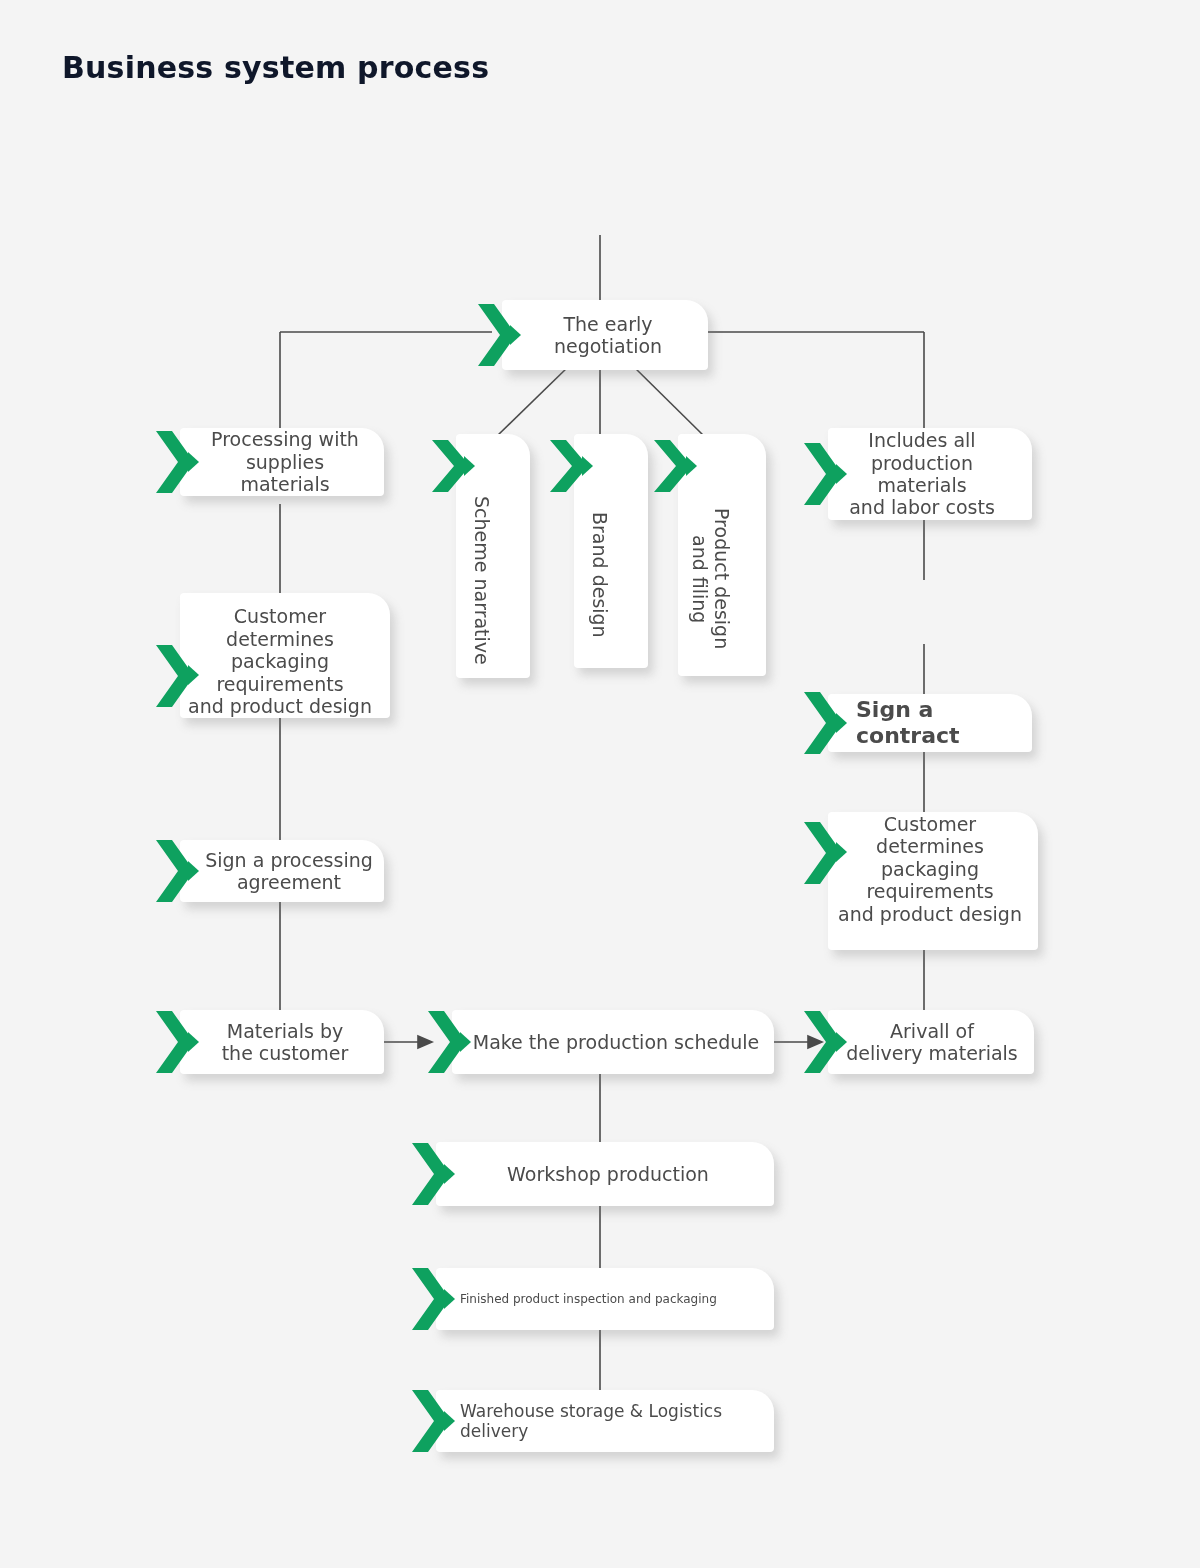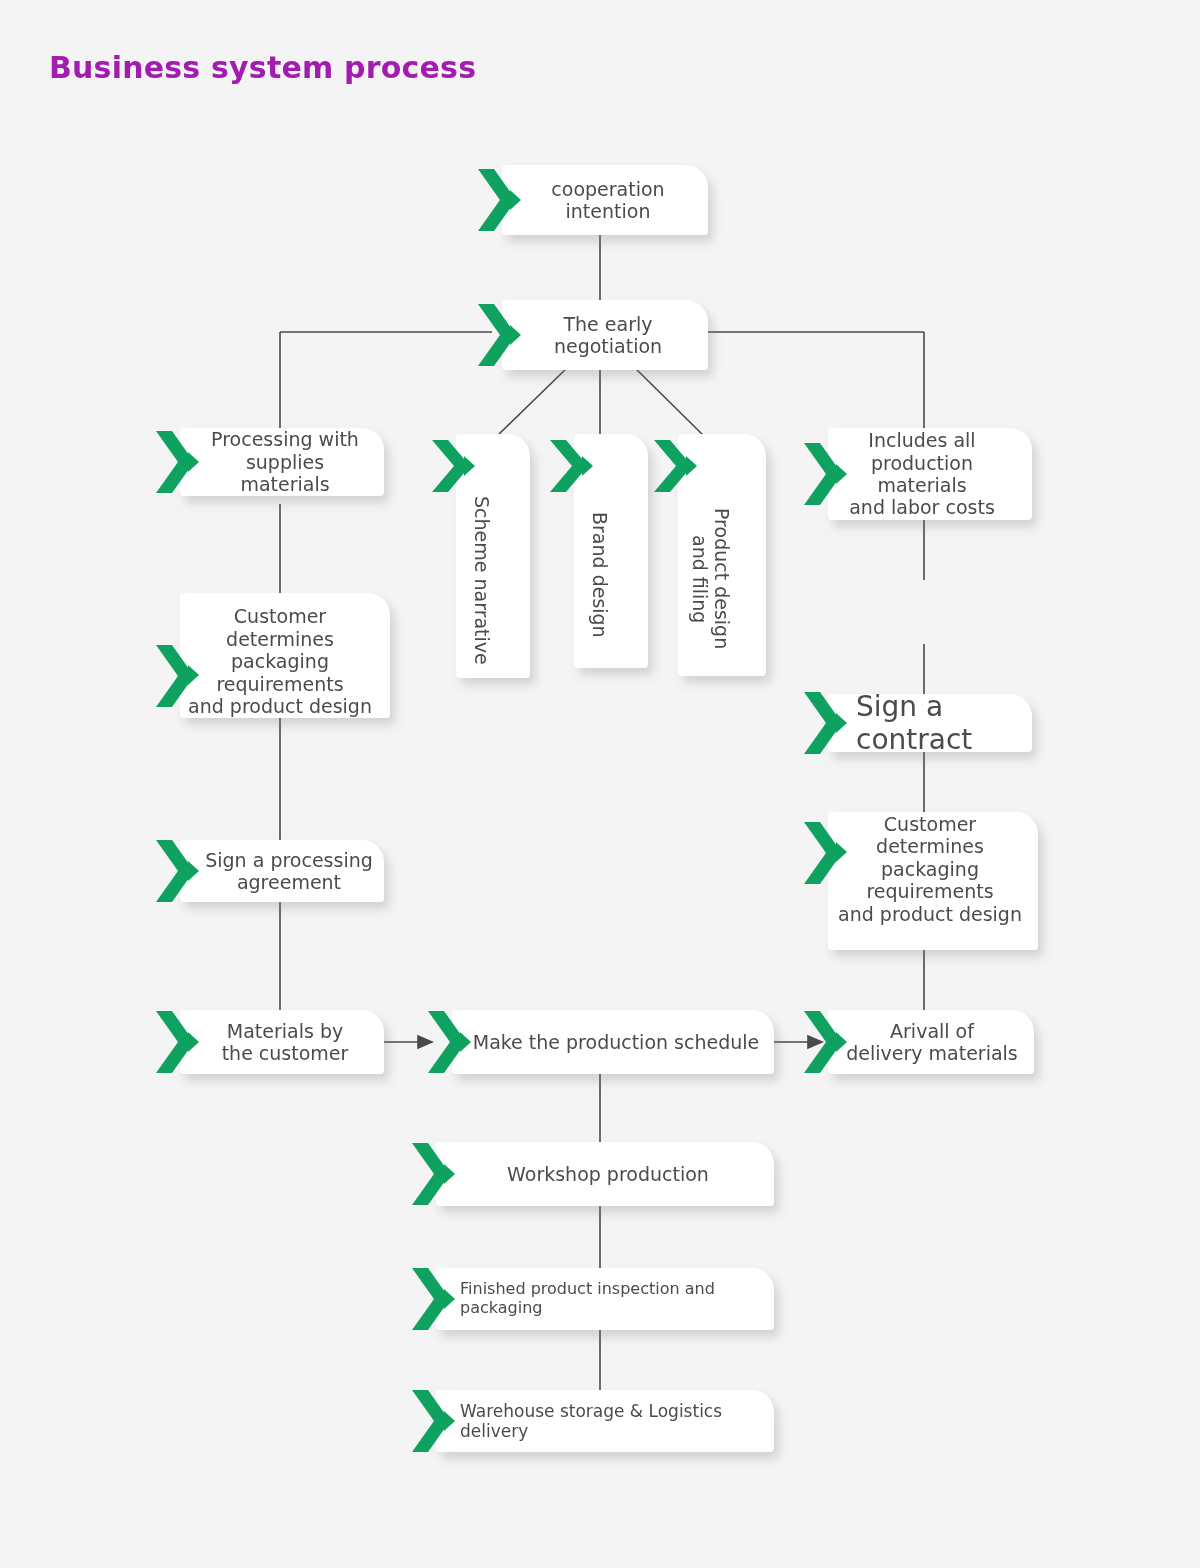--- a/index.html
+++ b/index.html
@@ -17,26 +17,26 @@
 
   #canvas {
     position: relative;
     width: 1200px;
     height: 1568px;
   }
 
   
   #page-title {
     position: absolute;
-    left: 49px;
+    left: 62px;
     top: 50px;
     font-family: "DejaVu Sans", sans-serif;
     font-size: 30px;
     font-weight: bold;
-    color: #a21caf;
+    color: #0f172a;
     letter-spacing: 0.2px;
     white-space: nowrap;
   }
 
   
   #connectors {
     position: absolute;
     left: 0; top: 0;
     width: 1200px; height: 1568px;
     pointer-events: none;
@@ -170,29 +170,20 @@
     </g>
 
     <g stroke="#4a4a4a" stroke-width="1.6" fill="#4a4a4a">
       <line x1="380" y1="1042" x2="418" y2="1042"></line>
       <polygon points="418,1036 432,1042 418,1048"></polygon>
       <line x1="774" y1="1042" x2="808" y2="1042"></line>
       <polygon points="808,1036 822,1042 808,1048"></polygon>
     </g>
   </svg>
 
-  <div class="node" style="left:478px; top:165px; width:230px; height:70px;">
-    <div class="card"></div>
-    <svg class="chev" viewBox="0 0 38 62" preserveAspectRatio="none">
-      <path d="M0,0 L16,0 L38,31 L16,62 L0,62 L22,31 Z" fill="#0ea15f"></path>
-    </svg>
-    <div class="tri"></div>
-    <div class="label">cooperation
-intention</div>
-  </div>
 
   <div class="node" style="left:478px; top:300px; width:230px; height:70px;">
     <div class="card"></div>
     <svg class="chev" viewBox="0 0 38 62" preserveAspectRatio="none">
       <path d="M0,0 L16,0 L38,31 L16,62 L0,62 L22,31 Z" fill="#0ea15f"></path>
     </svg>
     <div class="tri"></div>
     <div class="label">The early
 negotiation</div>
   </div>
@@ -283,21 +274,21 @@
 and labor costs</div>
   </div>
 
 
   <div class="node lalign" style="left:804px; top:694px; width:228px; height:58px;">
     <div class="card"></div>
     <svg class="chev" viewBox="0 0 38 62" preserveAspectRatio="none">
       <path d="M0,0 L16,0 L38,31 L16,62 L0,62 L22,31 Z" fill="#0ea15f"></path>
     </svg>
     <div class="tri"></div>
-    <div class="label" style="font-size:28px;">Sign a contract</div>
+    <div class="label" style="font-size:22px;font-weight:bold;">Sign a contract</div>
   </div>
 
   <div class="node" style="left:804px; top:812px; width:234px; height:138px;">
     <div class="card"></div>
     <svg class="chev" viewBox="0 0 38 62" preserveAspectRatio="none" style="top:10px; transform:none;">
       <path d="M0,0 L16,0 L38,31 L16,62 L0,62 L22,31 Z" fill="#0ea15f"></path>
     </svg>
     <div class="tri" style="top:30px; transform:none;"></div>
     <div class="label" style="padding-left:28px; padding-right:10px; padding-bottom:24px;">Customer determines
 packaging requirements
@@ -331,21 +322,21 @@
     <div class="tri"></div>
     <div class="label">Workshop production</div>
   </div>
 
   <div class="node lalign" style="left:412px; top:1268px; width:362px; height:62px;">
     <div class="card"></div>
     <svg class="chev" viewBox="0 0 38 62" preserveAspectRatio="none">
       <path d="M0,0 L16,0 L38,31 L16,62 L0,62 L22,31 Z" fill="#0ea15f"></path>
     </svg>
     <div class="tri"></div>
-    <div class="label" style="font-size:16px; padding-left:48px;">Finished product inspection and packaging</div>
+    <div class="label" style="font-size:12px; padding-left:48px;">Finished product inspection and packaging</div>
   </div>
 
   <div class="node lalign" style="left:412px; top:1390px; width:362px; height:62px;">
     <div class="card"></div>
     <svg class="chev" viewBox="0 0 38 62" preserveAspectRatio="none">
       <path d="M0,0 L16,0 L38,31 L16,62 L0,62 L22,31 Z" fill="#0ea15f"></path>
     </svg>
     <div class="tri"></div>
     <div class="label" style="font-size:17px; padding-left:48px;">Warehouse storage &amp; Logistics delivery</div>
   </div>

